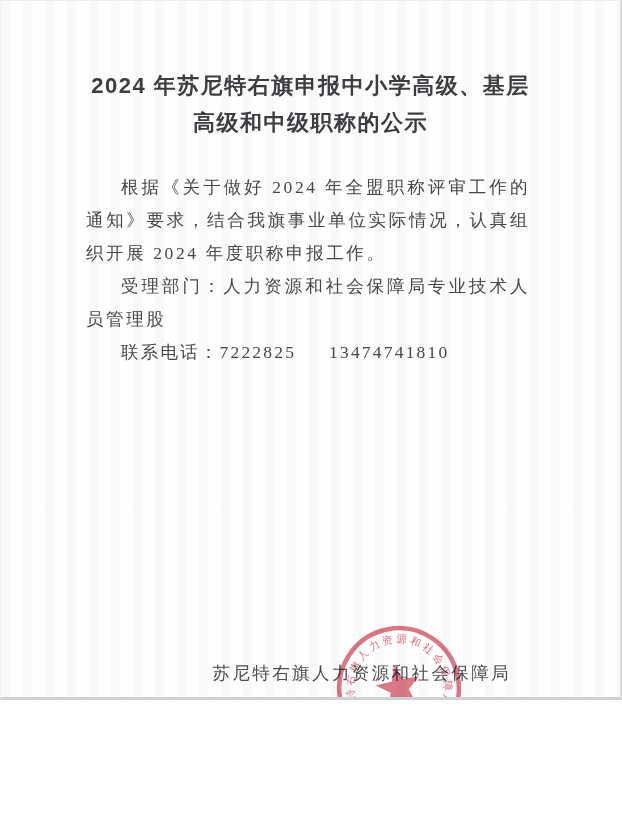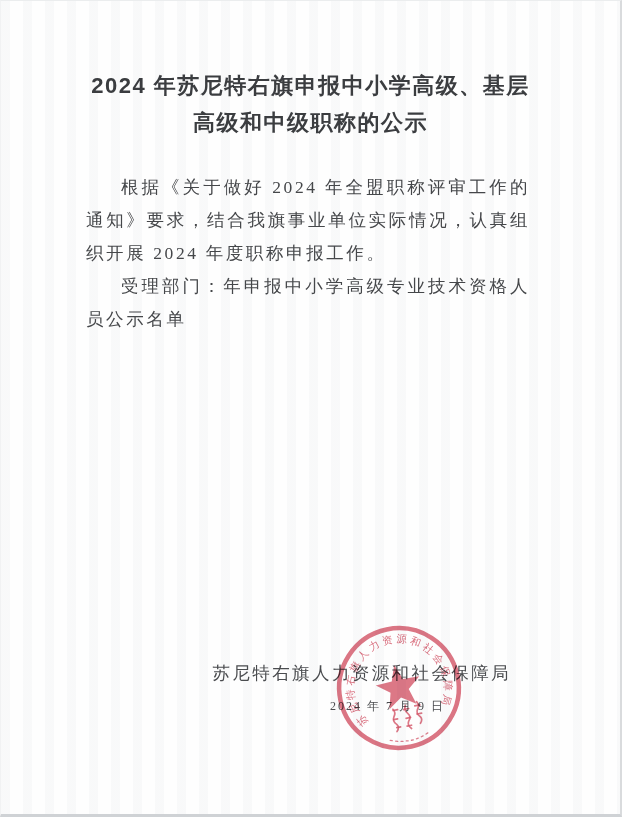--- a/index.html
+++ b/index.html
@@ -1,20 +1,20 @@
 <!DOCTYPE html>
 <html><head>
 <meta charset="utf-8">
 <style>
   * { margin: 0; padding: 0; box-sizing: border-box; }
   html, body { background: #ffffff; }
   .page {
     position: relative;
     width: 622px;
-    height: 817px;
+    height: 700px;
     overflow: hidden;
     background:
       repeating-linear-gradient(90deg,
         rgba(244,245,246,0.55) 0px, rgba(244,245,246,0.55) 9px,
         rgba(255,255,255,0) 9px, rgba(255,255,255,0) 22px),
       #fefefe;
     border-right: 2px solid #d9dbdd;
     border-bottom: 3px solid #cfd2d5;
     border-top: 1px solid #ebedee;
     border-left: 1px solid #f1f2f3;
@@ -85,21 +85,22 @@
 </style>
 </head>
 <body>
 
 <div class="page">
 
   <h1 class="doc-title">2024 年苏尼特右旗申报中小学高级、基层高级和中级职称的公示</h1>
 
   <div class="doc-body">
     <p>根据《关于做好 2024 年全盟职称评审工作的通知》要求，结合我旗事业单位实际情况，认真组织开展 2024 年度职称申报工作。</p>
-    <p>受理部门：年申报中小学高级专业技术资格人员公示名单</p>
+    <p>受理部门：人力资源和社会保障局专业技术人员管理股</p>
+    <p class="phone-line">联系电话：7222825     13474741810</p>
   </div>
 
   <div class="sig-block">
     <div class="sig-line">苏尼特右旗人力资源和社会保障局</div>
     <div class="date-line">2024 年 7 月 9 日</div>
   </div>
 
   <svg class="seal" viewBox="0 0 200 200" aria-hidden="true">
     <defs>
       <path id="sealArc" d="M 42.7 140.2 A 70 70 0 1 1 157.3 140.2" fill="none"></path>

